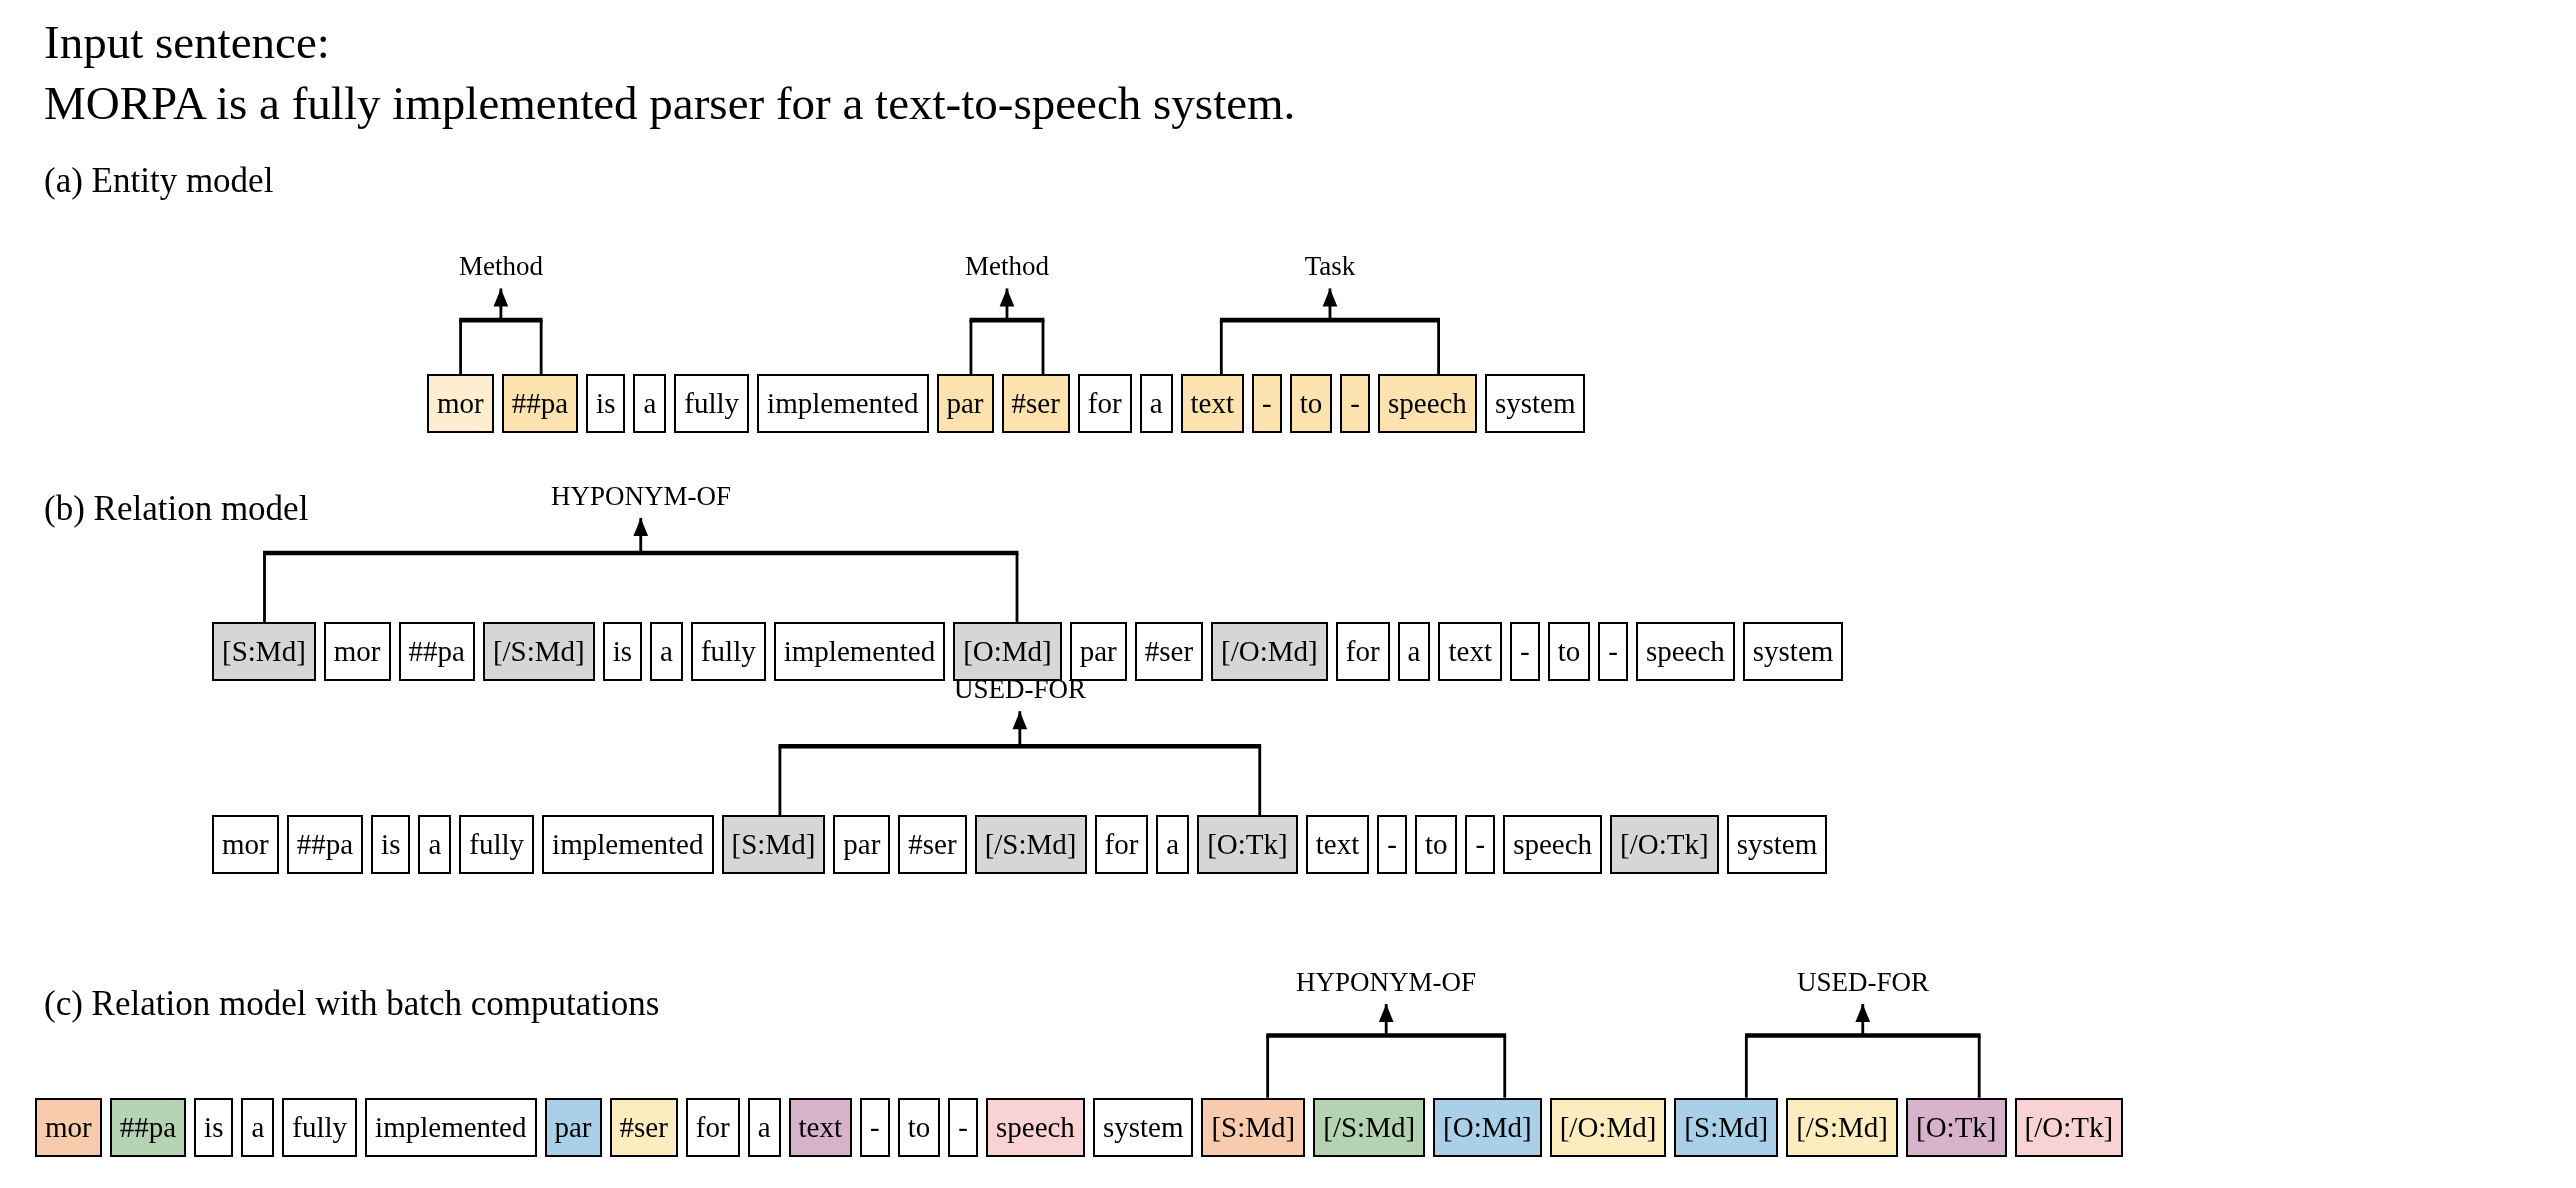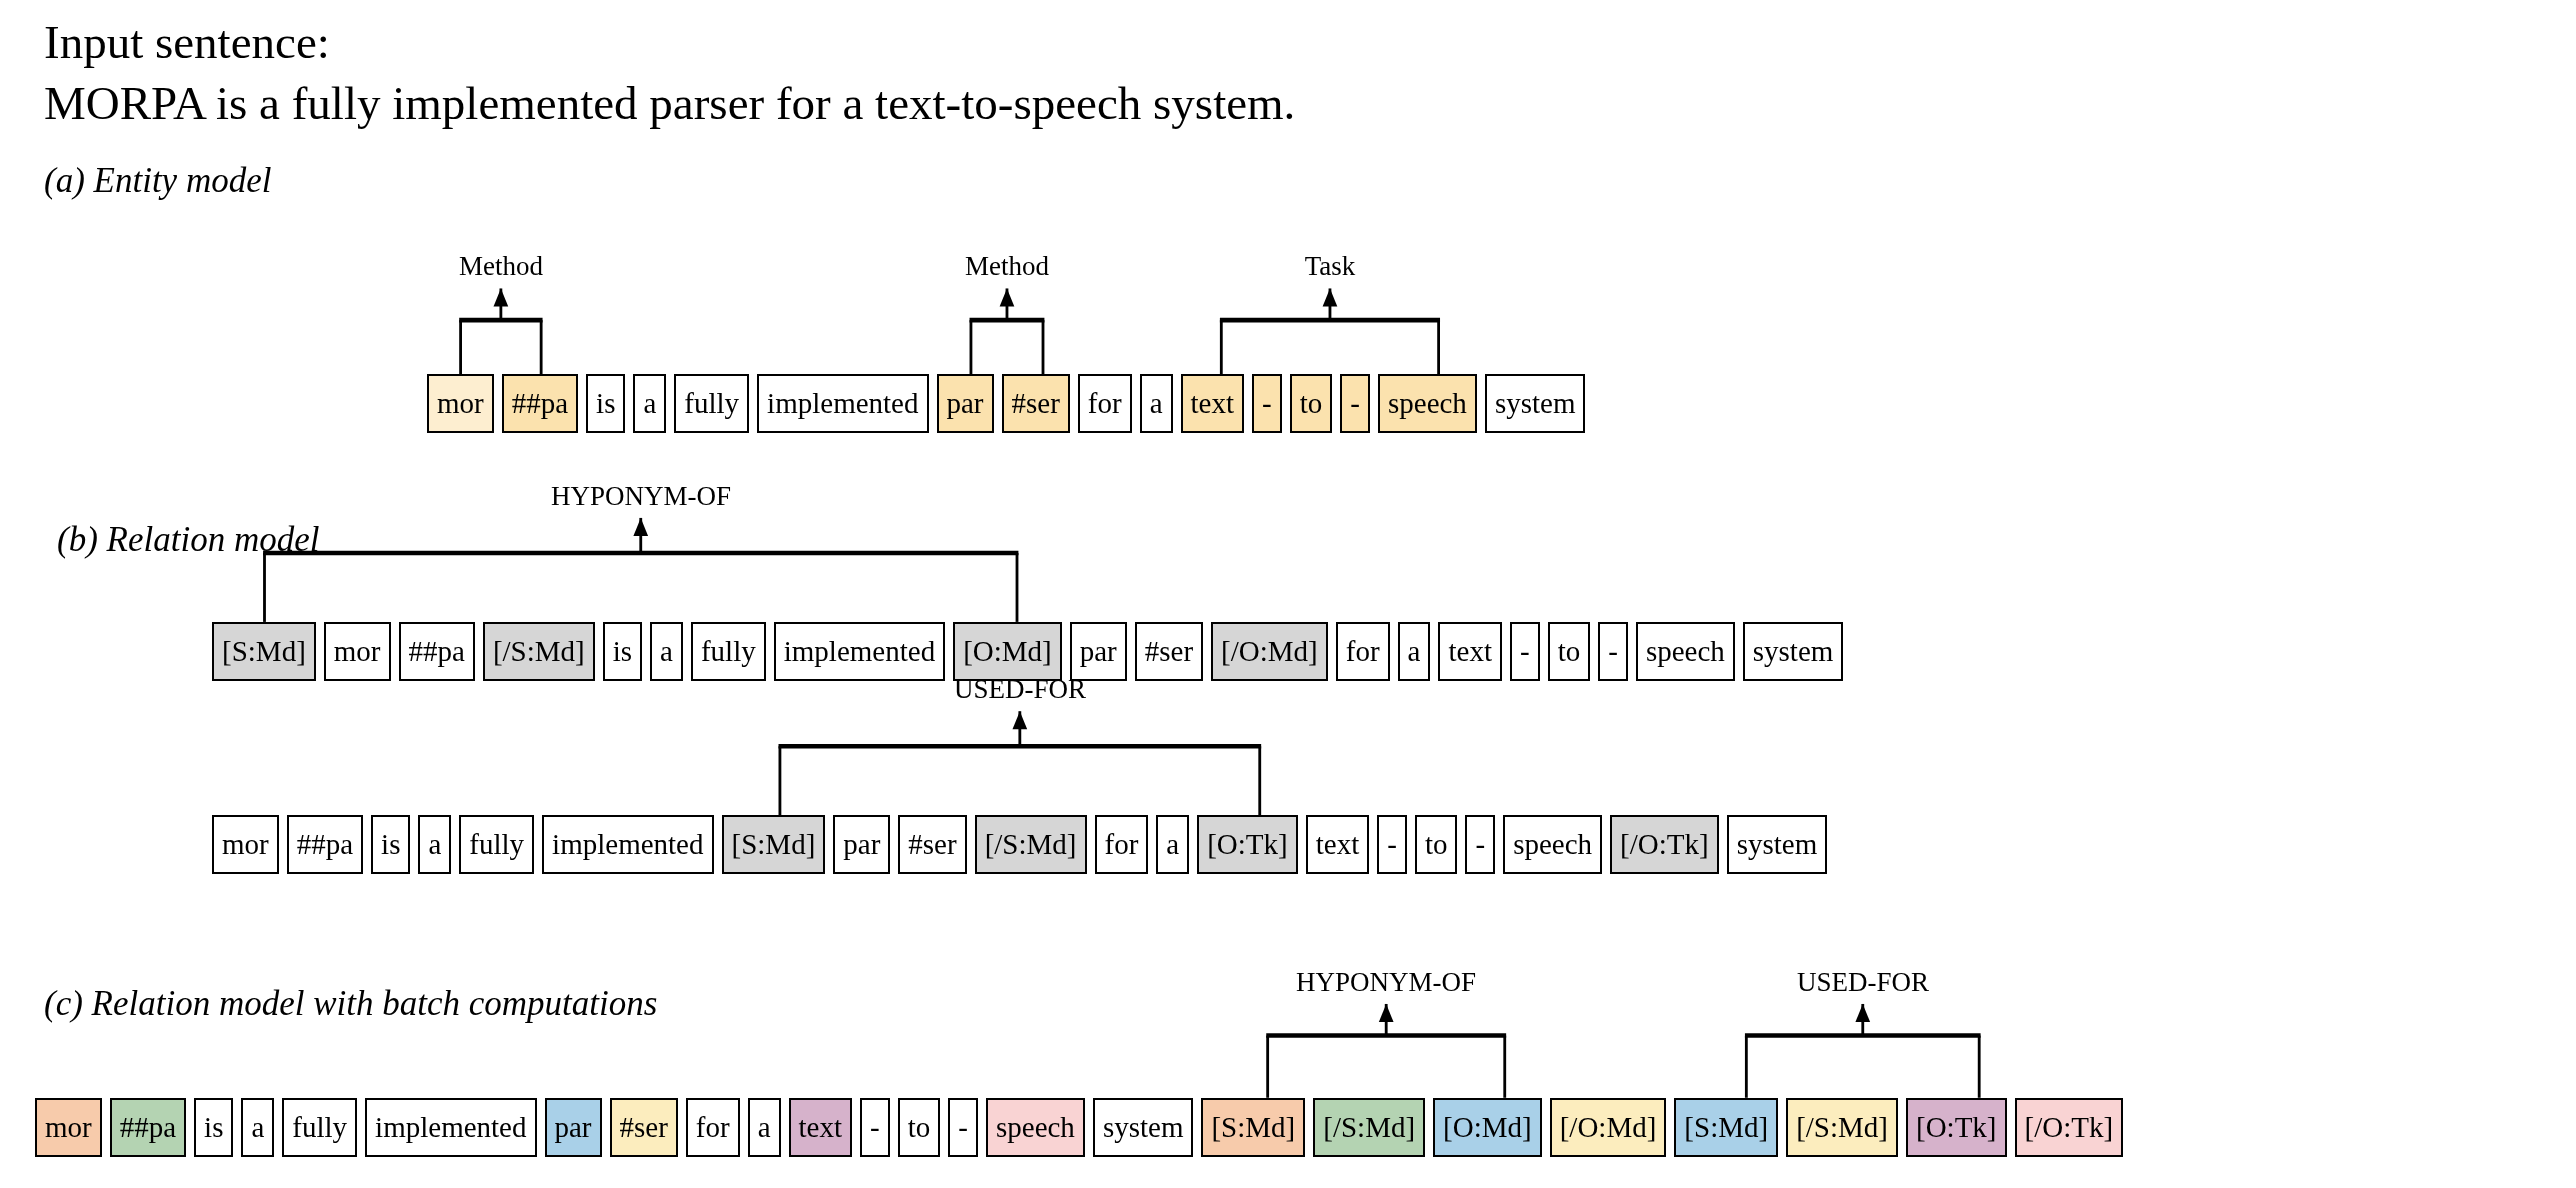--- a/index.html
+++ b/index.html
@@ -22,24 +22,23 @@
     top: 12.4px;
     font-size: 47px;
     line-height: 1.28;
     white-space: pre;
   }
   .section-head {
     position: absolute;
     font-size: 35px;
     line-height: 1;
     white-space: pre;
-    font-style: italic;
   }
   #sec-a { left: 44px; top: 163px; }
-  #sec-b { left: 44px; top: 522px; margin-left: 13px; }
+  #sec-b { left: 44px; top: 491px; }
   #sec-c { left: 44px; top: 986px; }
 
   
   .row {
     position: absolute;
     display: flex;
     align-items: flex-end;
     height: 59px;
   }
   .tok {

